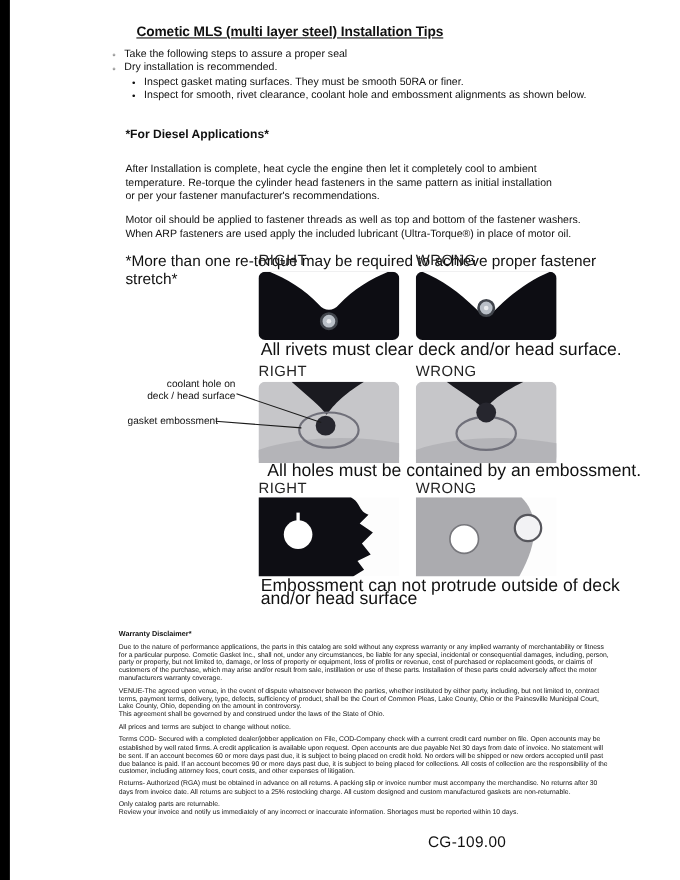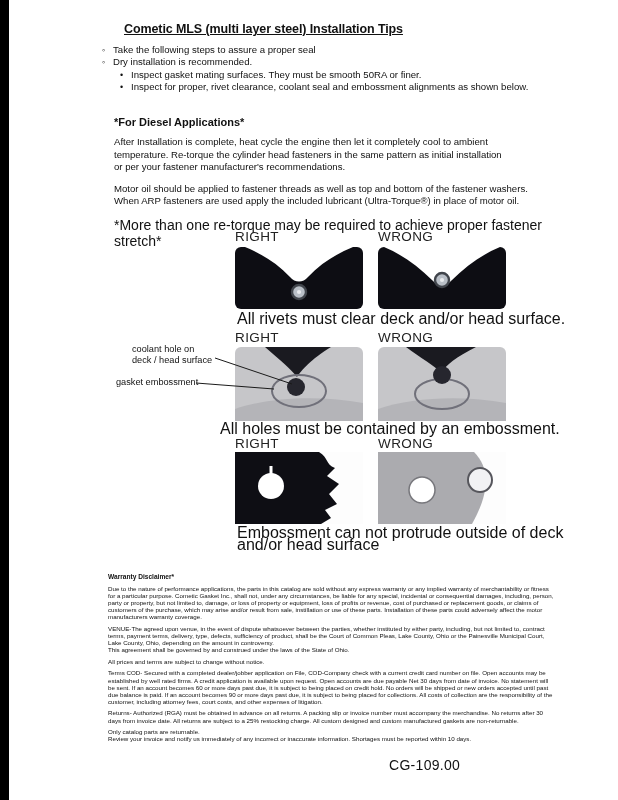--- a/index.html
+++ b/index.html
@@ -7,46 +7,46 @@
        font-family:"Liberation Sans",sans-serif;color:#111;overflow:hidden}
   .spine{position:absolute;left:0;top:0;width:9px;height:800px;background:#000}
   .title{position:absolute;left:124px;top:22px;font-size:12.5px;font-weight:bold;
          text-decoration:underline;letter-spacing:-0.1px;white-space:nowrap}
   .tips{position:absolute;left:102px;top:44px;width:470px;font-size:9.6px;line-height:12.4px}
   .tip{position:relative;padding-left:11px;white-space:nowrap}
   .tip.l1::before{content:"◦";position:absolute;left:0;top:0;font-size:9px}
   .tip.l2{margin-left:18px}
   .tip.l2::before{content:"•";position:absolute;left:0;top:0;font-size:9px}
   .diesel{position:absolute;left:114px;top:116px;width:440px}
-  .d-head{font-size:11px;font-weight:bold;margin-bottom:8px}
+  .d-head{font-size:11px;font-weight:bold;margin-bottom:20px}
   .d-para{font-size:9.6px;line-height:12.6px;margin:0 0 9px 0;white-space:pre-line}
   .d-note{font-size:14px;margin:3px 0 0 0}
   .dg-label{position:absolute;width:128px;font-size:13.5px;color:#222;letter-spacing:.4px}
   .dg{position:absolute}
   .caption{position:absolute;font-size:16px;line-height:11.8px;white-space:pre-line}
   .anno{position:absolute;font-size:9.2px;line-height:11px;white-space:pre-line}
-  .anno.right-align{}
+  .anno.right-align{text-align:right}
   .anno-lines{position:absolute}
   .warranty{position:absolute;left:108px;top:573px;width:447px}
   .w-head{font-size:6.6px;font-weight:bold;margin-bottom:5px}
   .w-para{font-size:6.2px;line-height:7.1px;margin:0 0 4.5px 0;white-space:pre-line}
   .footer-code{position:absolute;left:389px;top:757px;font-size:14px;letter-spacing:.3px}
 </style>
 </head>
 <body>
 
 <div class="spine"></div>
 
 <div class="title">Cometic MLS (multi layer steel) Installation Tips</div>
 
 <div class="tips">
   <div class="tip l1">Take the following steps to assure a proper seal</div>
   <div class="tip l1">Dry installation is recommended.</div>
   <div class="tip l2">Inspect gasket mating surfaces.  They must be smooth 50RA or finer.</div>
-  <div class="tip l2">Inspect for proper, rivet clearance, coolant seal and embossment alignments as shown below.</div>
+  <div class="tip l2">Inspect for smooth, rivet clearance, coolant hole and embossment alignments as shown below.</div>
 </div>
 
 <div class="diesel">
   <div class="d-head">*For Diesel Applications*</div>
   <p class="d-para">After Installation is complete, heat cycle the engine then let it completely cool to ambient
 temperature. Re-torque the cylinder head fasteners in the same pattern as initial installation
 or per your fastener manufacturer's recommendations.</p>
   <p class="d-para">Motor oil should be applied to fastener threads as well as top and bottom of the fastener washers.
 When ARP fasteners are used apply the included lubricant (Ultra-Torque®) in place of motor oil.</p>
   <p class="d-note">*More than one re-torque may be required to achieve proper fastener stretch*</p>
@@ -92,21 +92,21 @@
 
 <div class="anno right-align" style="left:132px;top:344px;width:82px">coolant hole on
 deck / head surface</div>
 <div class="anno" style="left:116px;top:377px">gasket embossment</div>
 
 <svg class="anno-lines" style="left:190px;top:352px" width="120" height="42" viewBox="0 0 120 42">
   <line x1="25" y1="6" x2="102" y2="32" stroke="#1a1a1a" stroke-width="1"></line>
   <line x1="6" y1="31" x2="84" y2="37" stroke="#1a1a1a" stroke-width="1"></line>
 </svg>
 
-<div class="caption" style="left:220px;top:423px">All holes must be contained by an embossment.</div>
+<div class="caption" style="left:243px;top:423px">All holes must be contained by an embossment.</div>
 
 <div class="dg-label" style="left:235px;top:436px">RIGHT</div>
 <div class="dg-label" style="left:378px;top:436px">WRONG</div>
 
 <svg class="dg" style="left:235px;top:452px" width="128" height="72" viewBox="0 0 128 72">
   <rect width="128" height="72" fill="#fdfdfd"></rect>
   <path d="M0,0 H84 C94,6 90,12 100,16 L92,24 L104,32 L94,42 L102,52 L90,58 L96,66 L86,72 H0 Z" fill="#0e0e14"></path>
   <circle cx="36" cy="34" r="13" fill="#ffffff"></circle>
   <rect x="34.5" y="14" width="3" height="9" fill="#ffffff"></rect>
 </svg>

